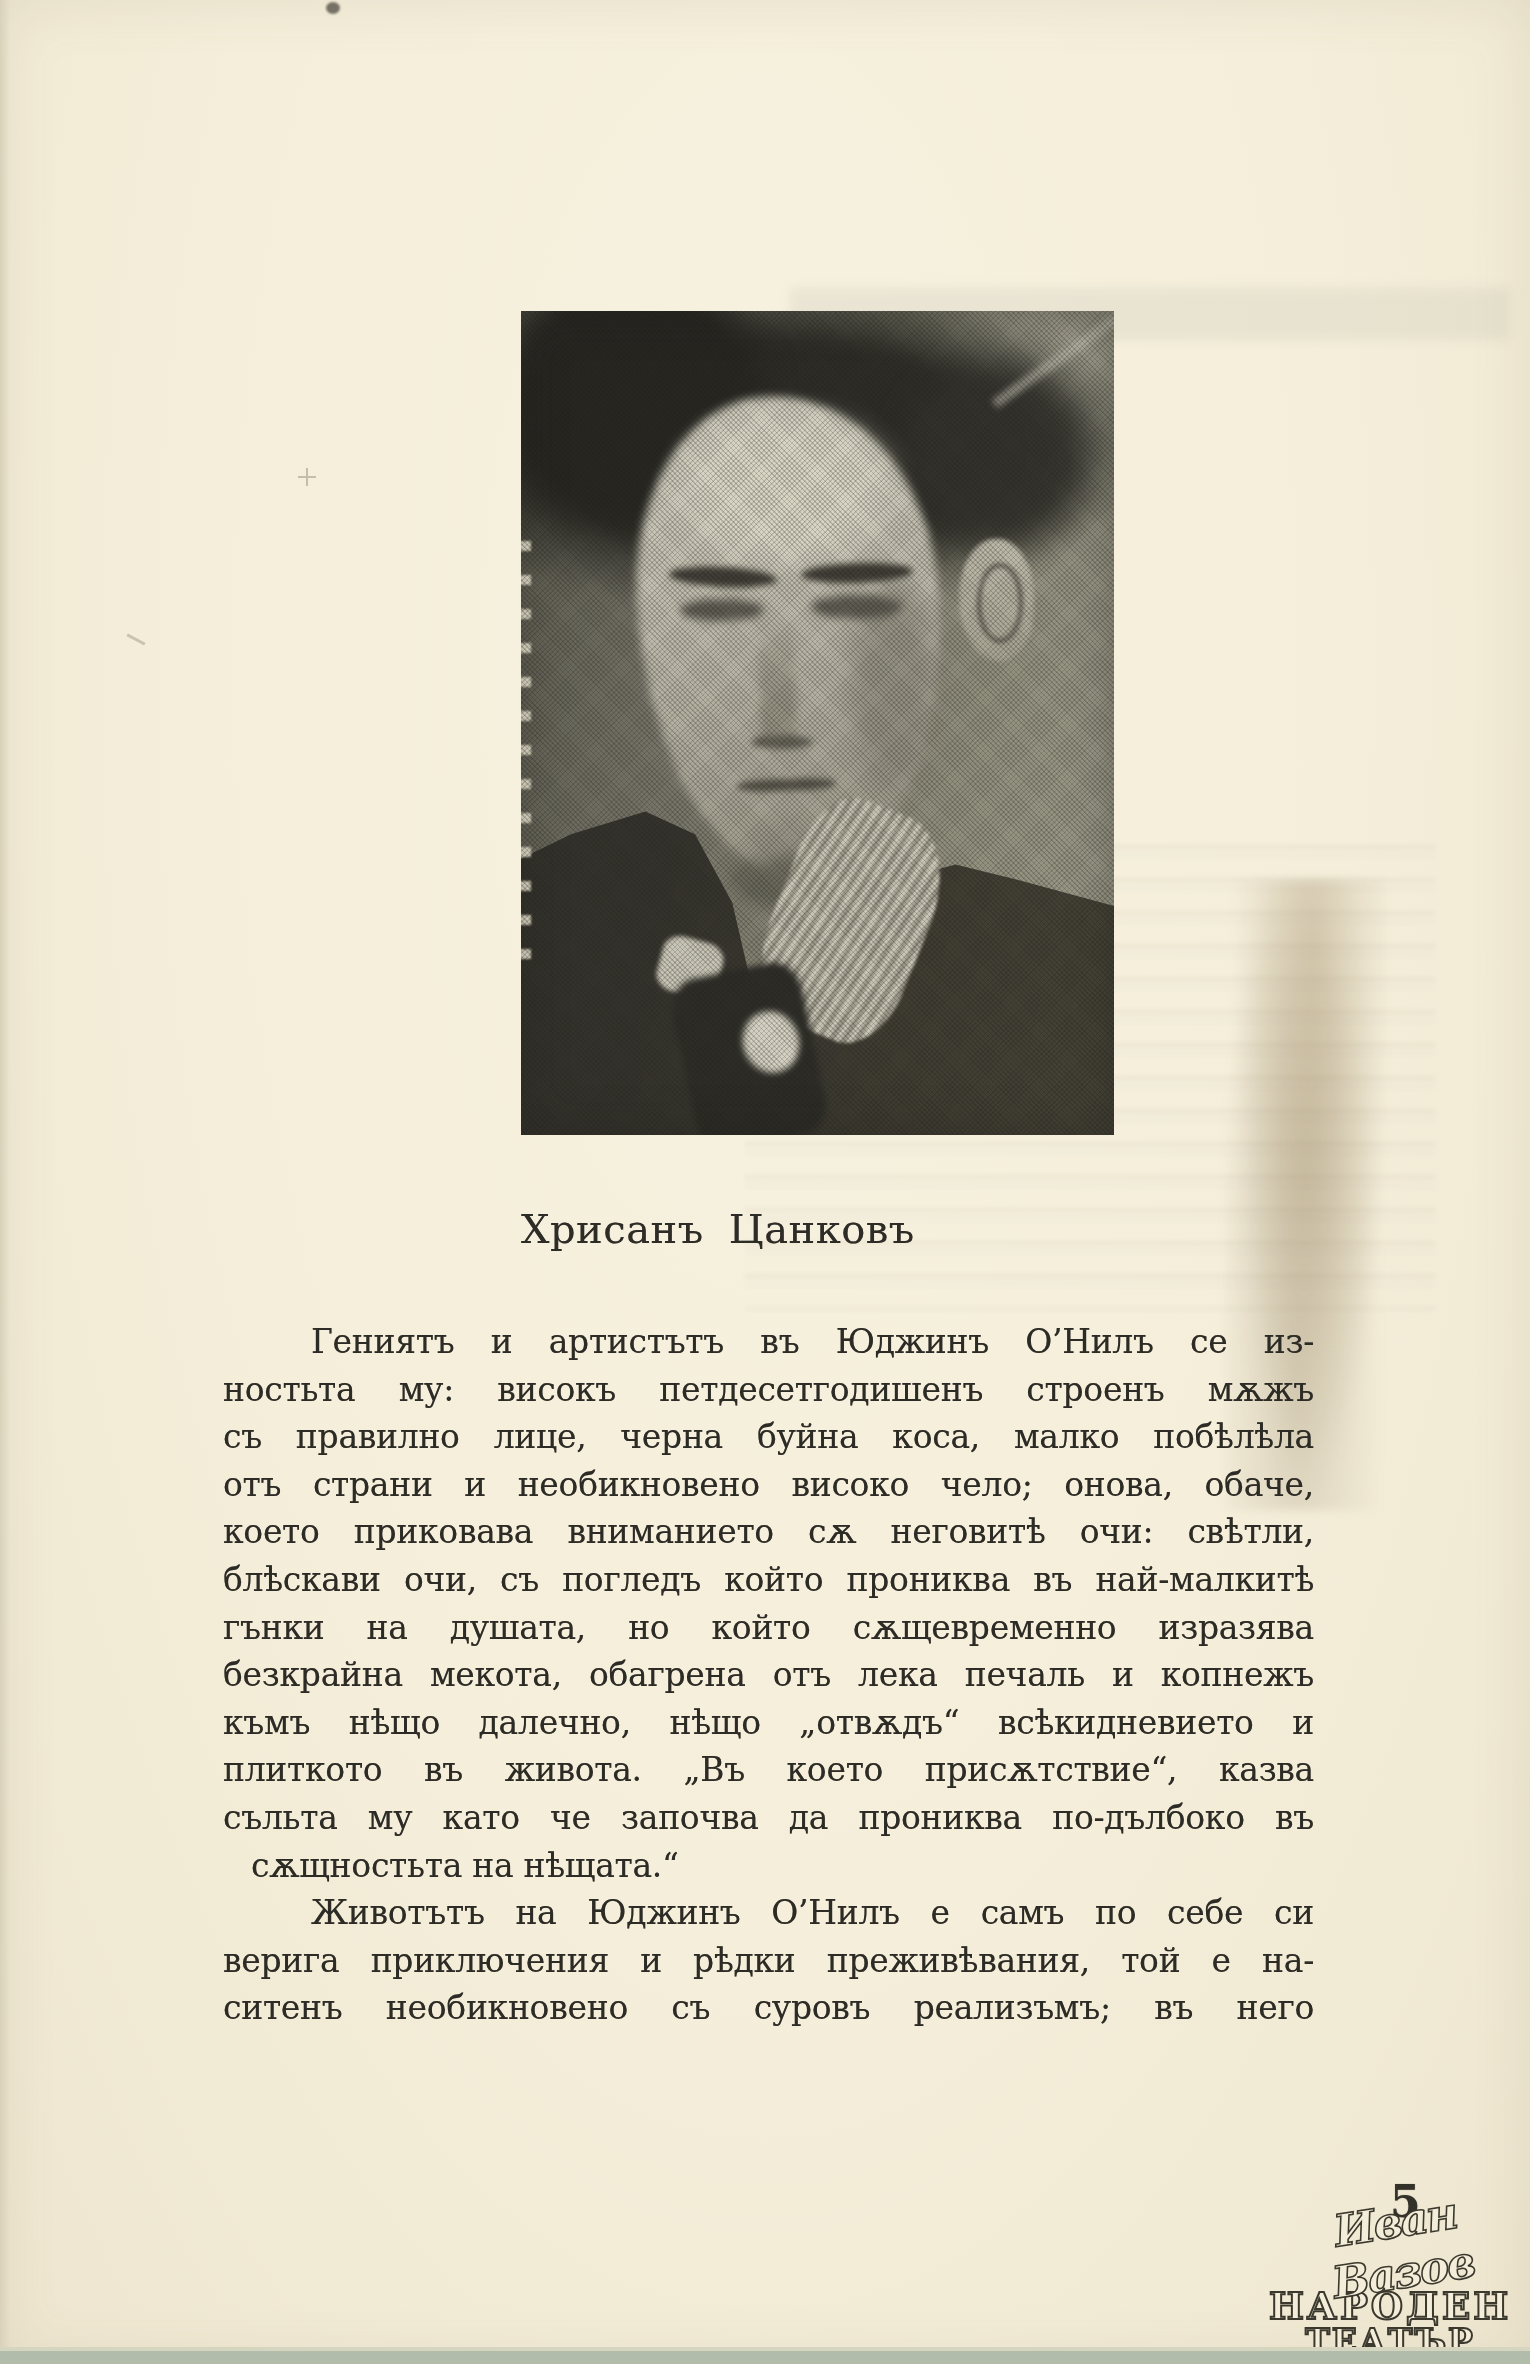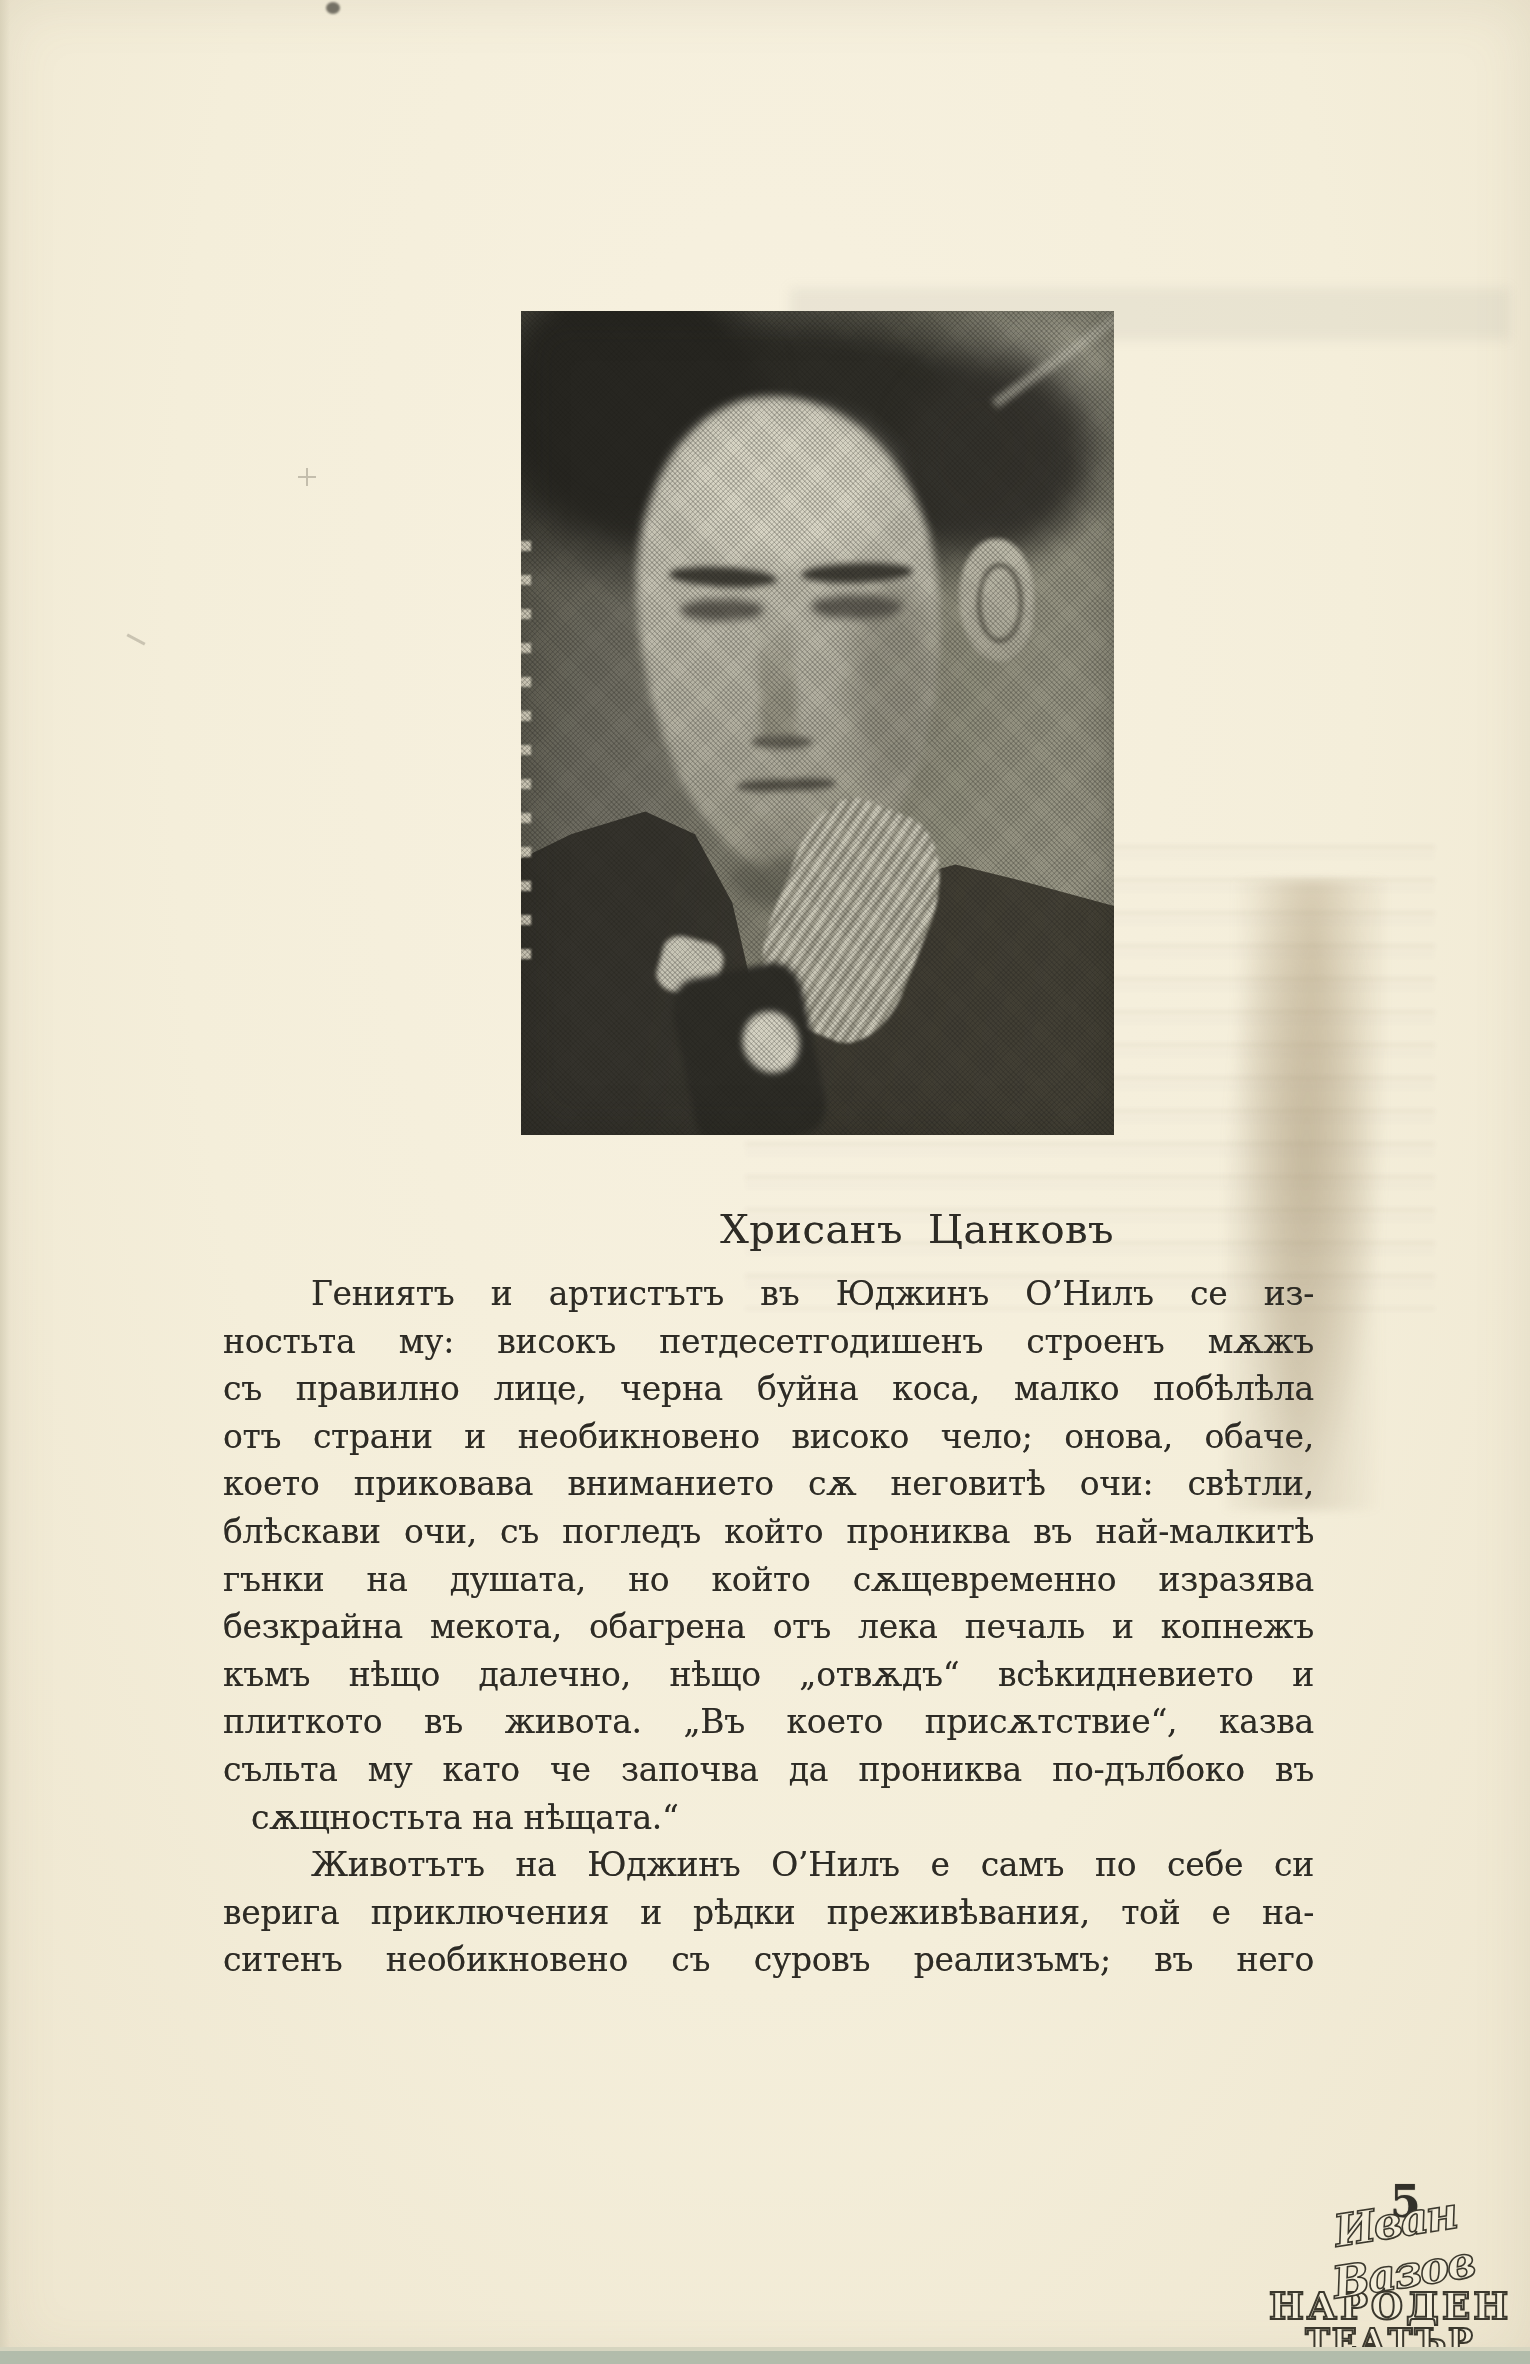--- a/index.html
+++ b/index.html
@@ -98,24 +98,24 @@
     filter:blur(1px);opacity:.9;}
   .ph-halftone{left:0;top:0;right:0;bottom:0;
     background:
       repeating-linear-gradient(45deg,rgba(20,19,15,.20) 0 1.2px,rgba(0,0,0,0) 1.2px 3.6px),
       repeating-linear-gradient(-45deg,rgba(20,19,15,.16) 0 1.2px,rgba(0,0,0,0) 1.2px 3.6px);}
   .ph-tint{left:0;top:0;right:0;bottom:0;background:rgba(242,236,215,.05);
     box-shadow:inset 0 0 45px rgba(30,28,22,.35);}
 
   
   .caption{position:absolute;left:521px;top:1206px;width:593px;
-    text-align:right;font-size:40px;color:#2e2c26;
+    text-align:left;font-size:40px;color:#2e2c26;
     letter-spacing:.5px;word-spacing:12px;
     text-shadow:0 0 .6px rgba(46,44,38,.55);}
-  .body-text{position:absolute;left:223px;top:1270px;width:1091px;color:#2d2b25;
+  .body-text{position:absolute;left:223px;top:1318px;width:1091px;color:#2d2b25;
     text-shadow:0 0 .6px rgba(45,43,37,.5);}
   .text-line{height:47.6px;line-height:47.6px;font-size:33px;letter-spacing:-.3px;
     text-align:justify;text-align-last:justify;overflow:hidden;white-space:normal;}
   .text-line.indent{text-indent:88px;}
   .text-line.no-just{text-align-last:left;margin-left:28px;}
 
   .page-number{position:absolute;left:1390px;top:2176px;font-size:44px;font-weight:bold;
     color:#33312a;text-shadow:0 0 1px rgba(51,49,42,.6);}
 
   

